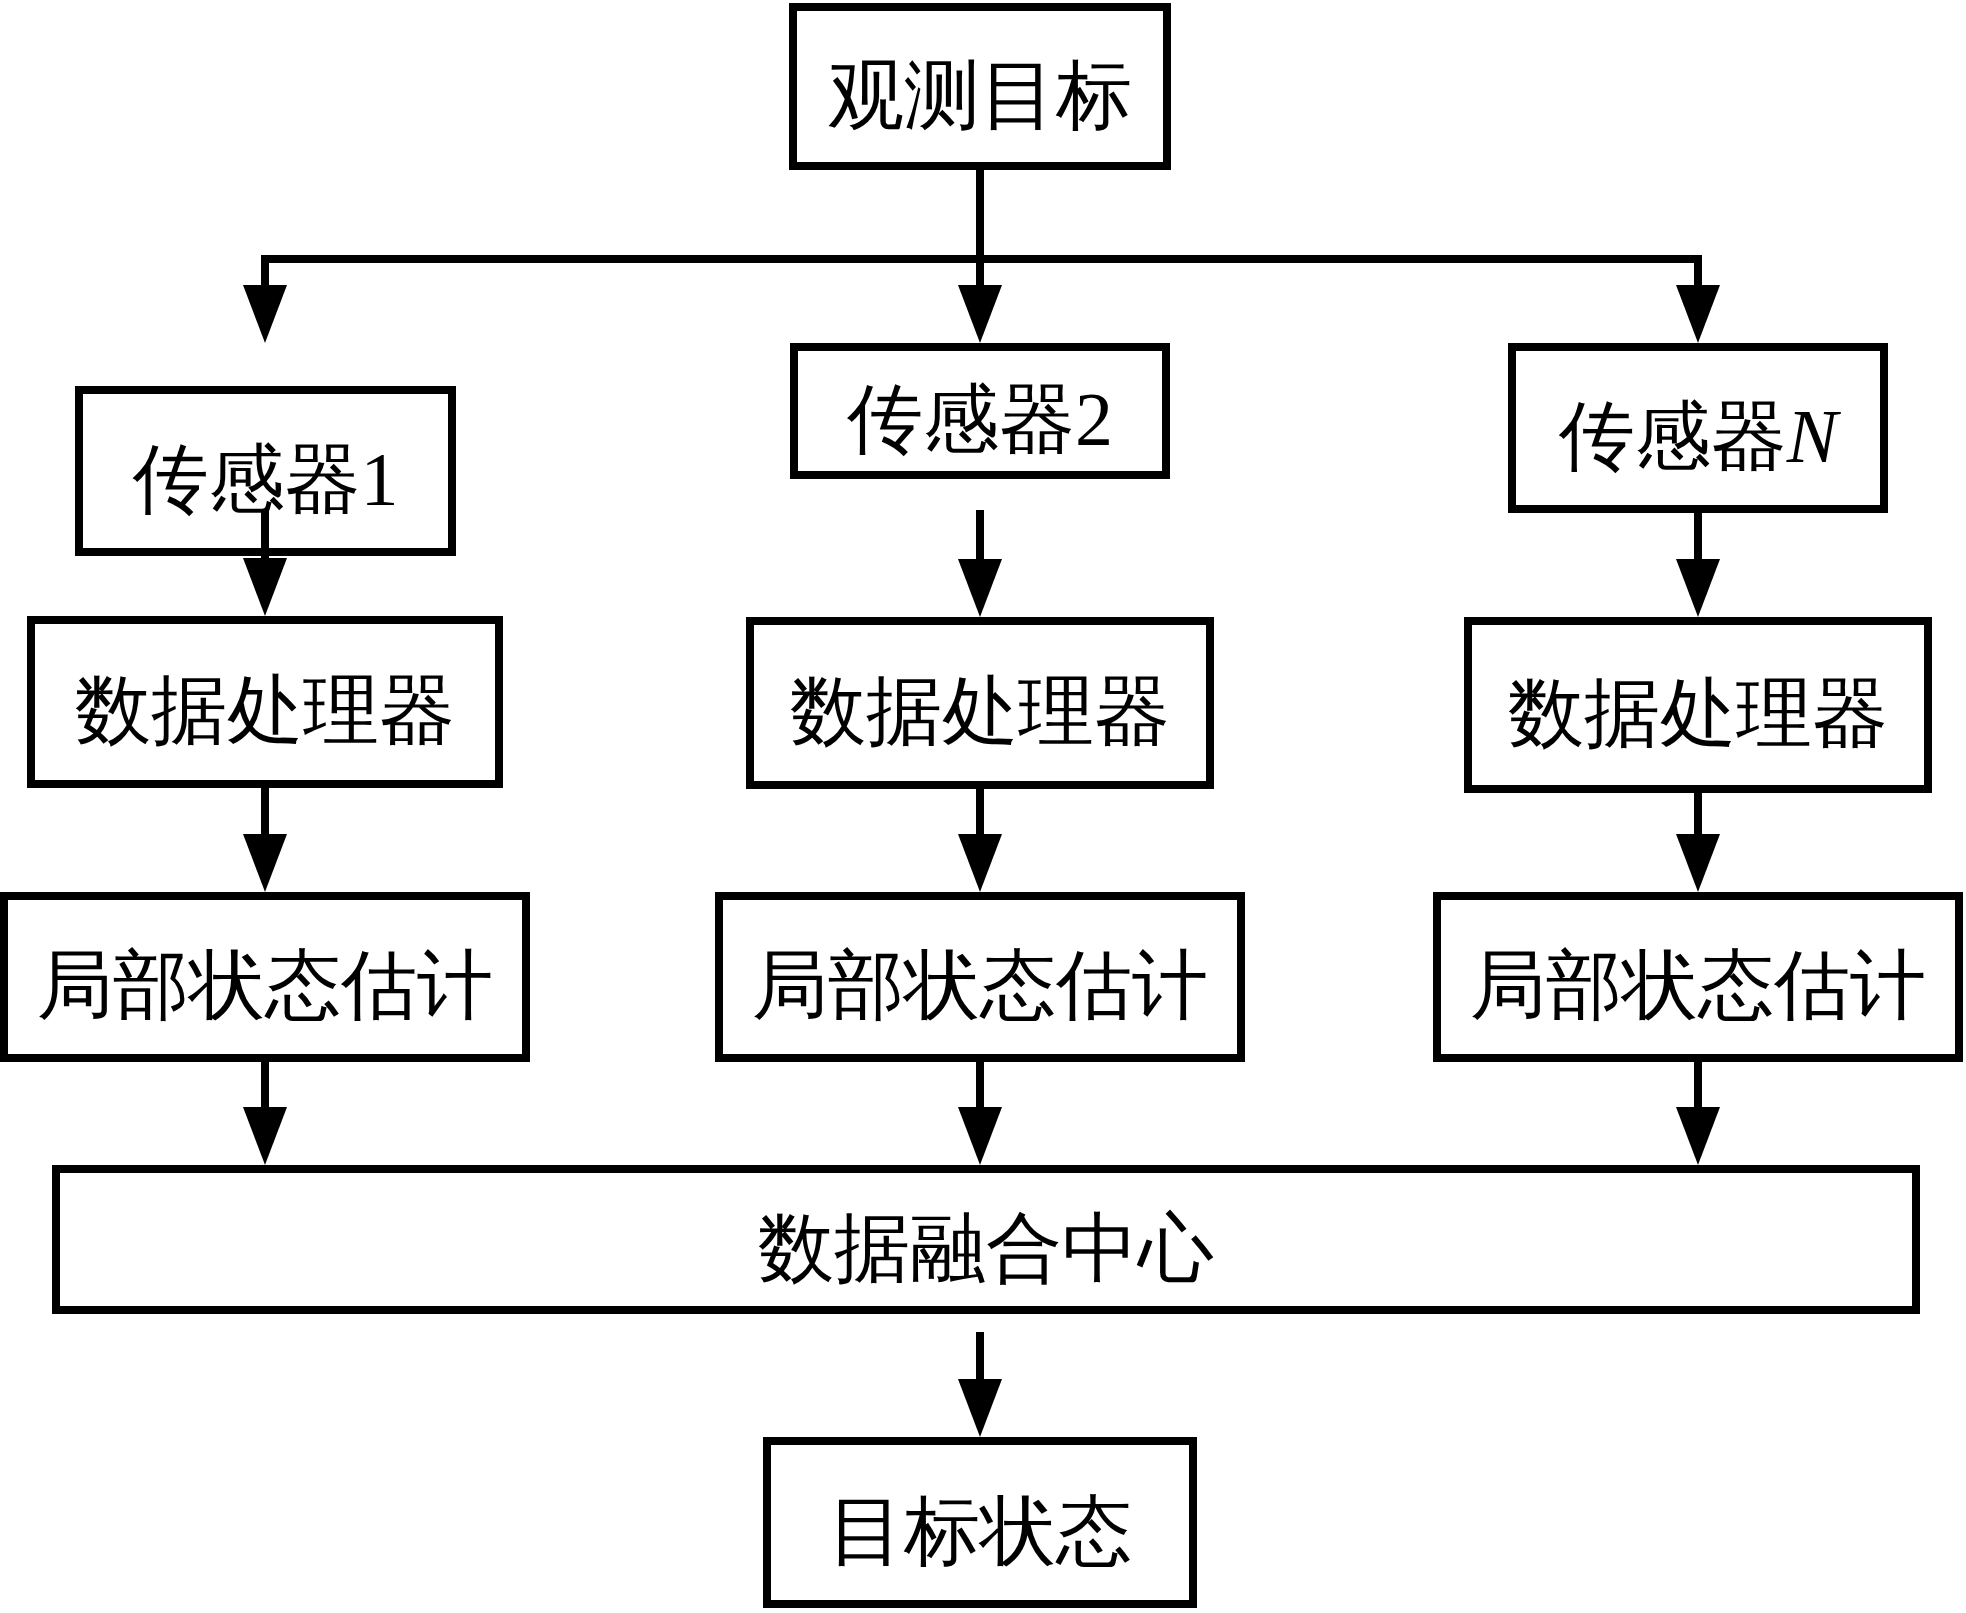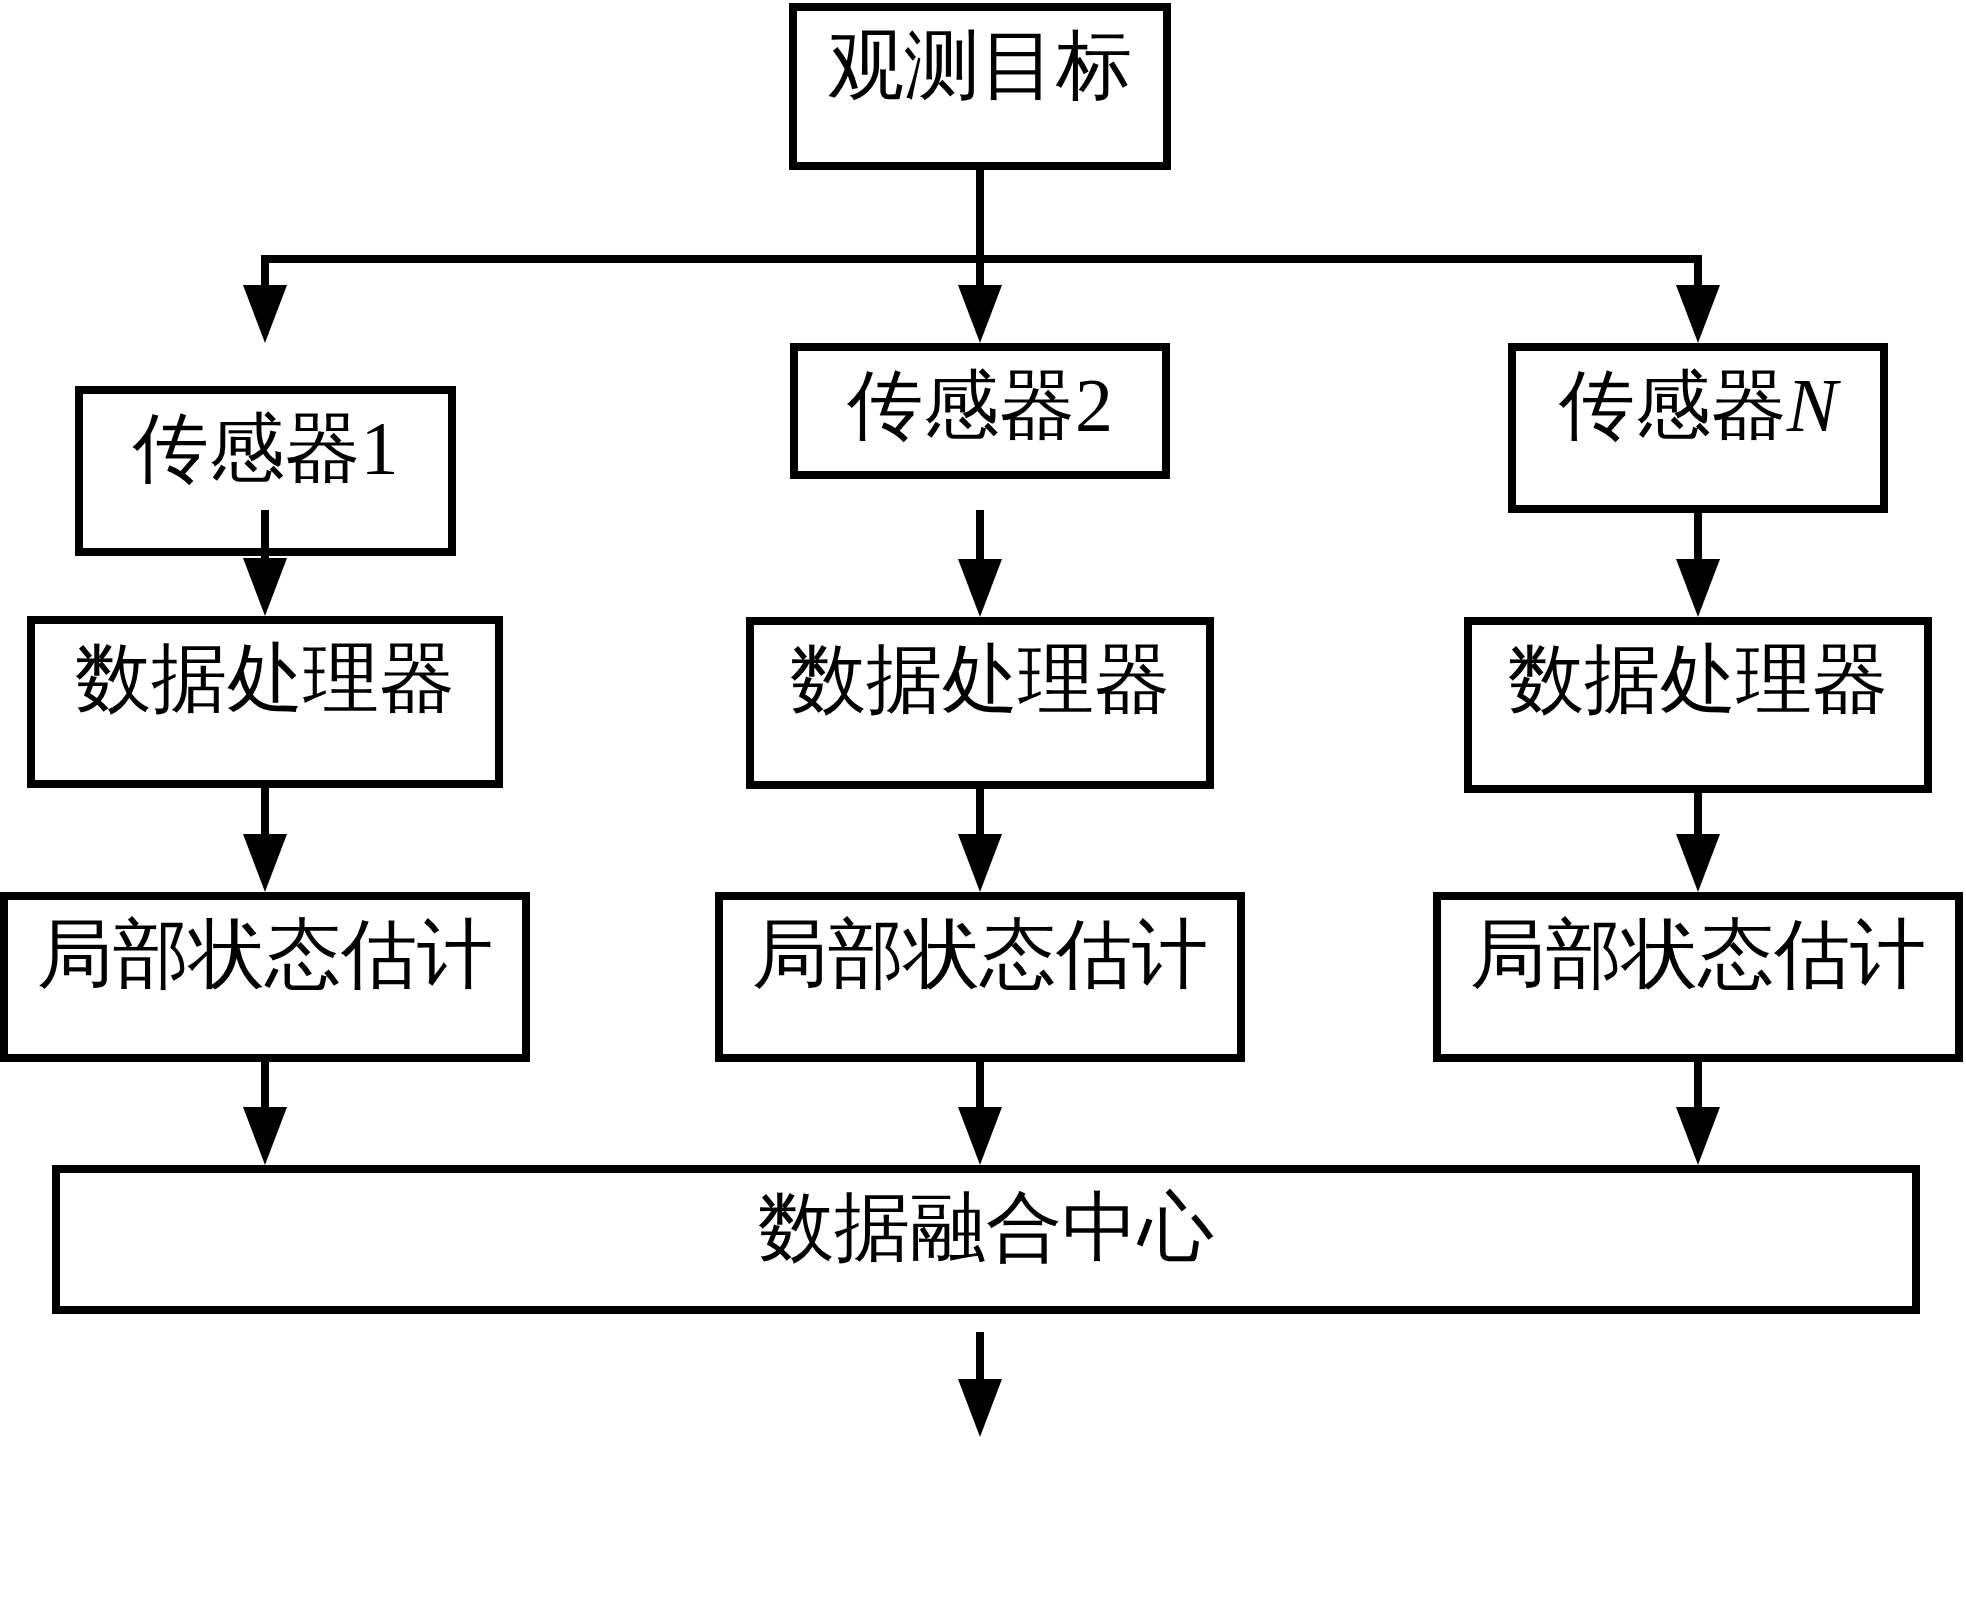--- a/index.html
+++ b/index.html
@@ -13,21 +13,21 @@
     height: 1613px;
     background: #ffffff;
     overflow: hidden;
   }
   .box {
     position: absolute;
     box-sizing: border-box;
     background: #ffffff;
     border: 8px solid #000000;
     display: flex;
-    align-items: flex-start;
+    align-items: center;
     justify-content: center;
     font-family: "Liberation Serif", "DejaVu Serif", serif;
     font-size: 76px;
     line-height: 1;
     color: #000000;
     padding-top: 16px;
     white-space: nowrap;
     letter-spacing: 0px;
   }
   .box .sub-italic {
@@ -127,14 +127,17 @@
   <div class="vline" style="left:1694px; top:1059px; height:52px;"></div>
   <div class="arrowhead" style="left:1676px; top:1107px;"></div>
 
   <div class="box" style="left:52px; top:1165px; width:1868px; height:149px;">
     <span>数据融合中心</span>
   </div>
 
   <div class="vline" style="left:976px; top:1332px; height:52px;"></div>
   <div class="arrowhead" style="left:958px; top:1379px;"></div>
 
+  <div class="box" style="left:763px; top:1437px; width:434px; height:171px;">
+    <span>目标状态</span>
+  </div>
 
 </div>
 
 </body></html>

